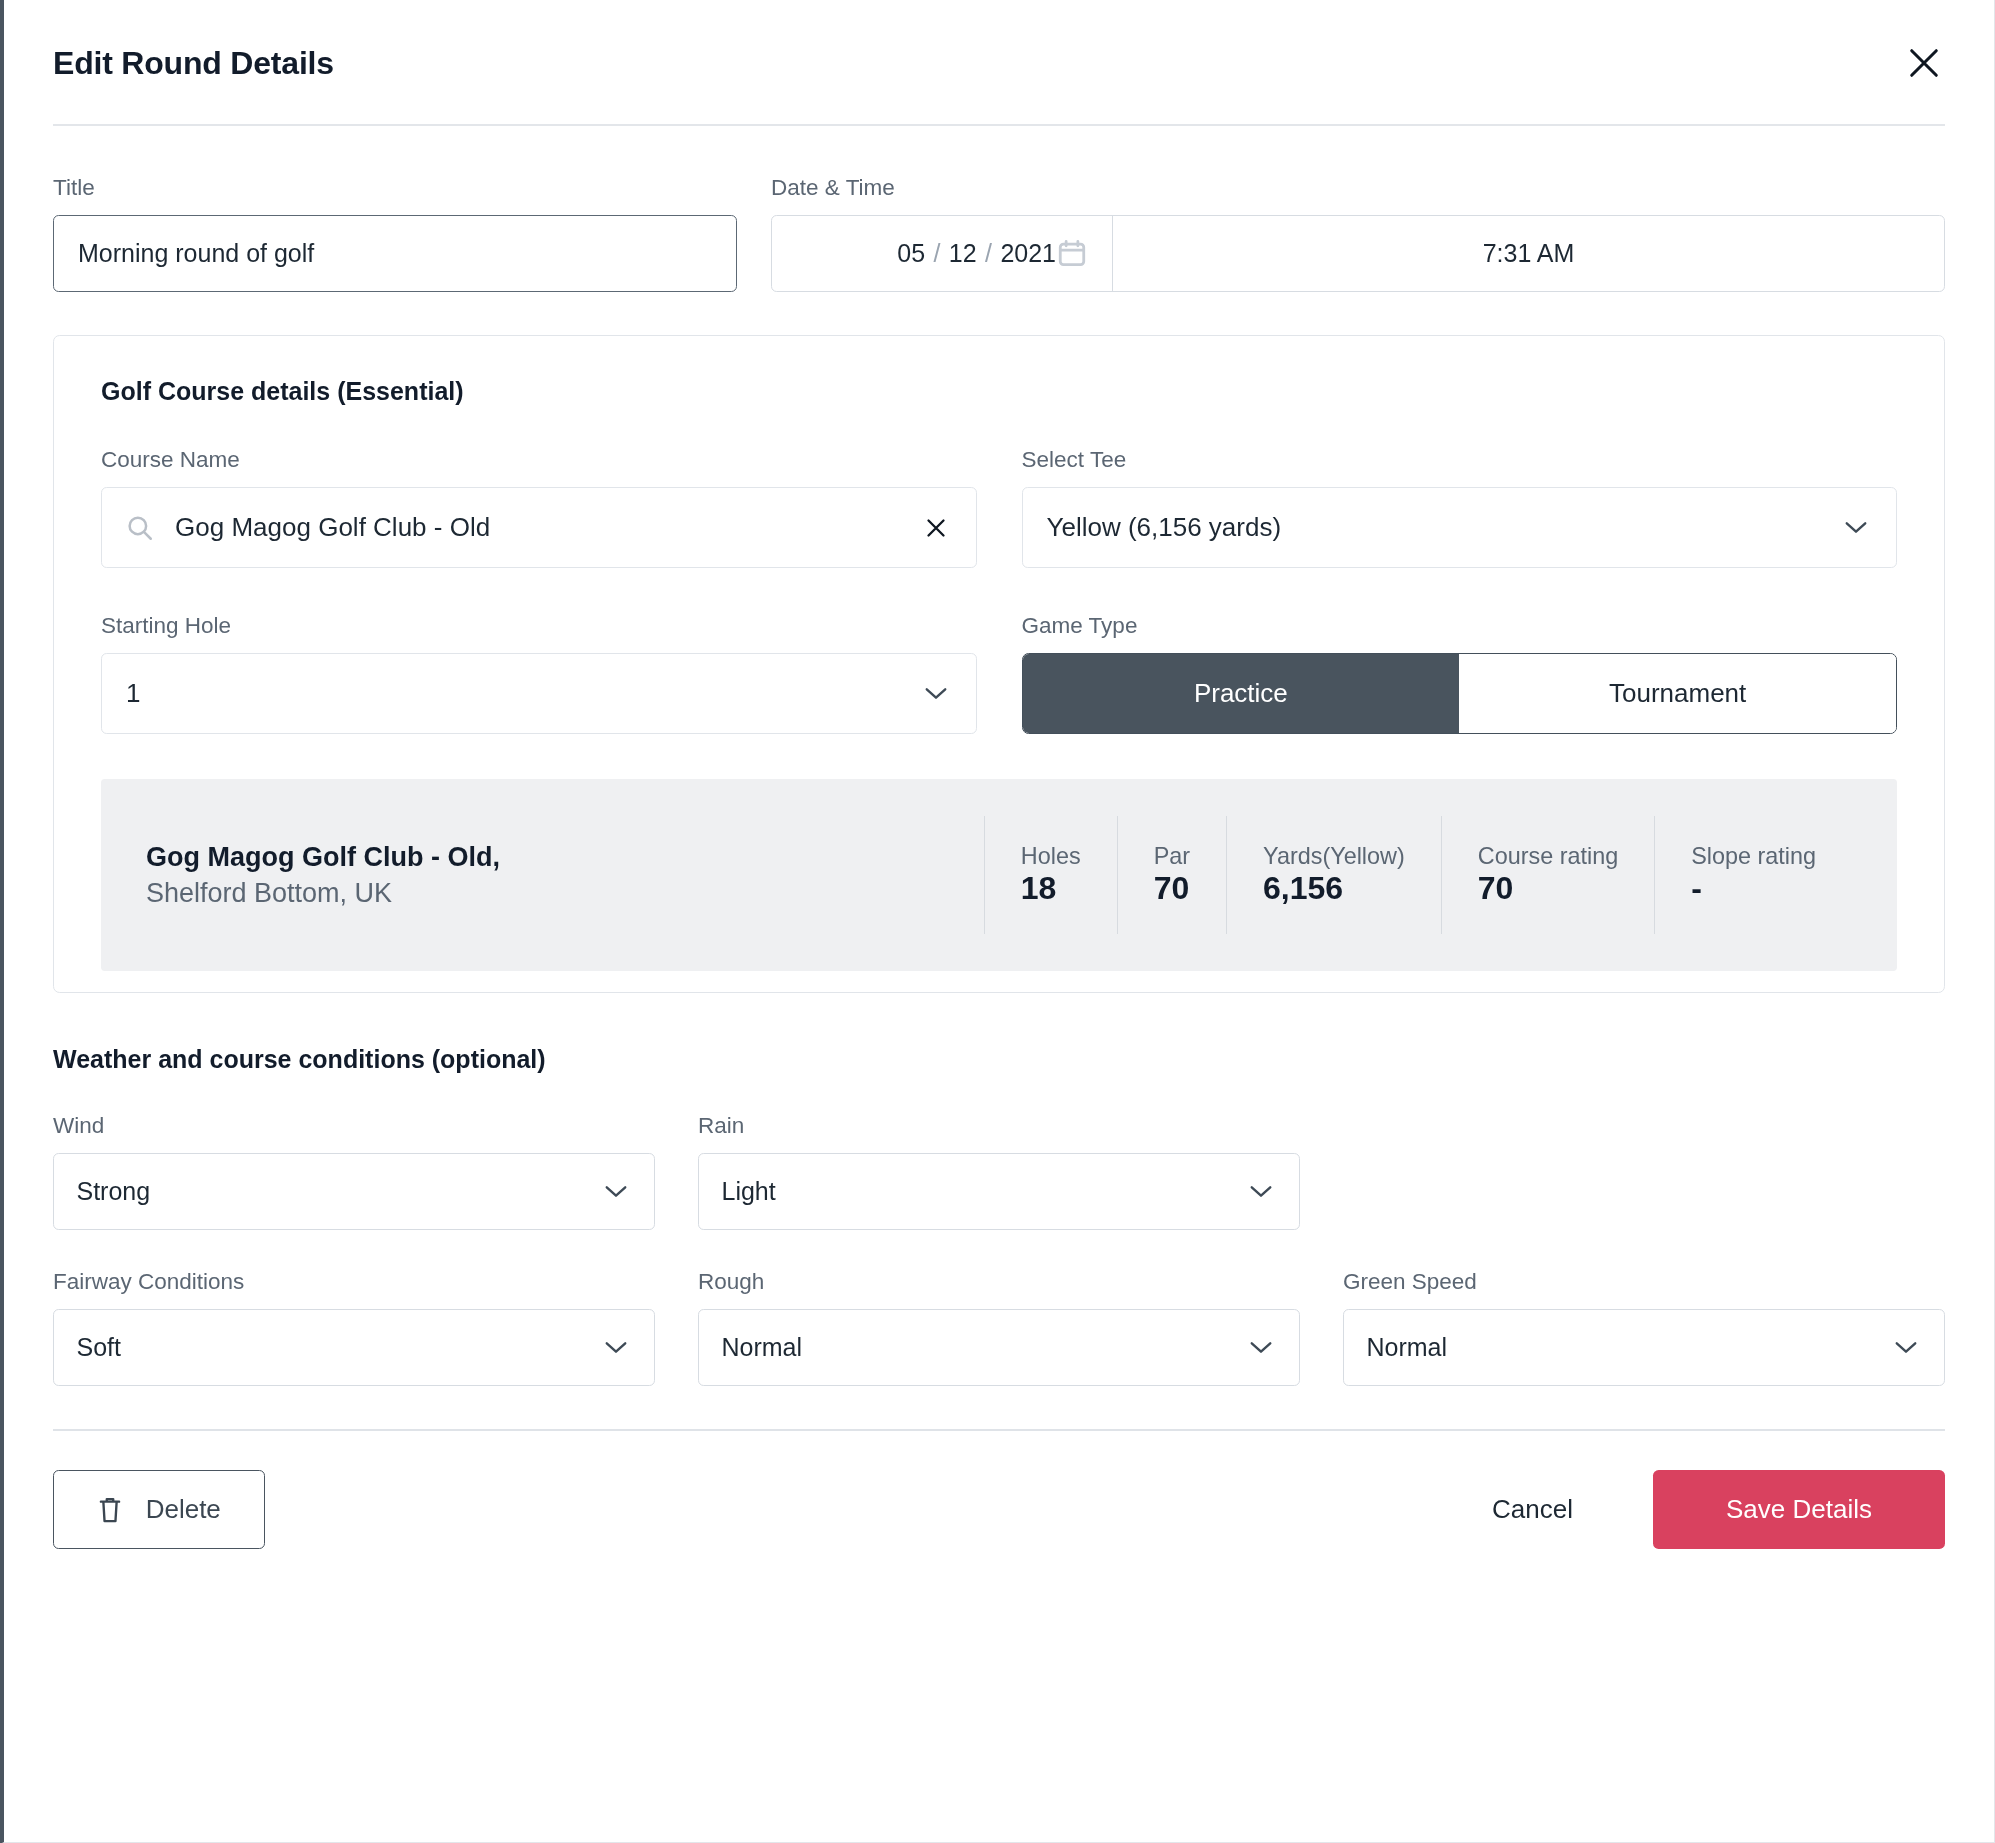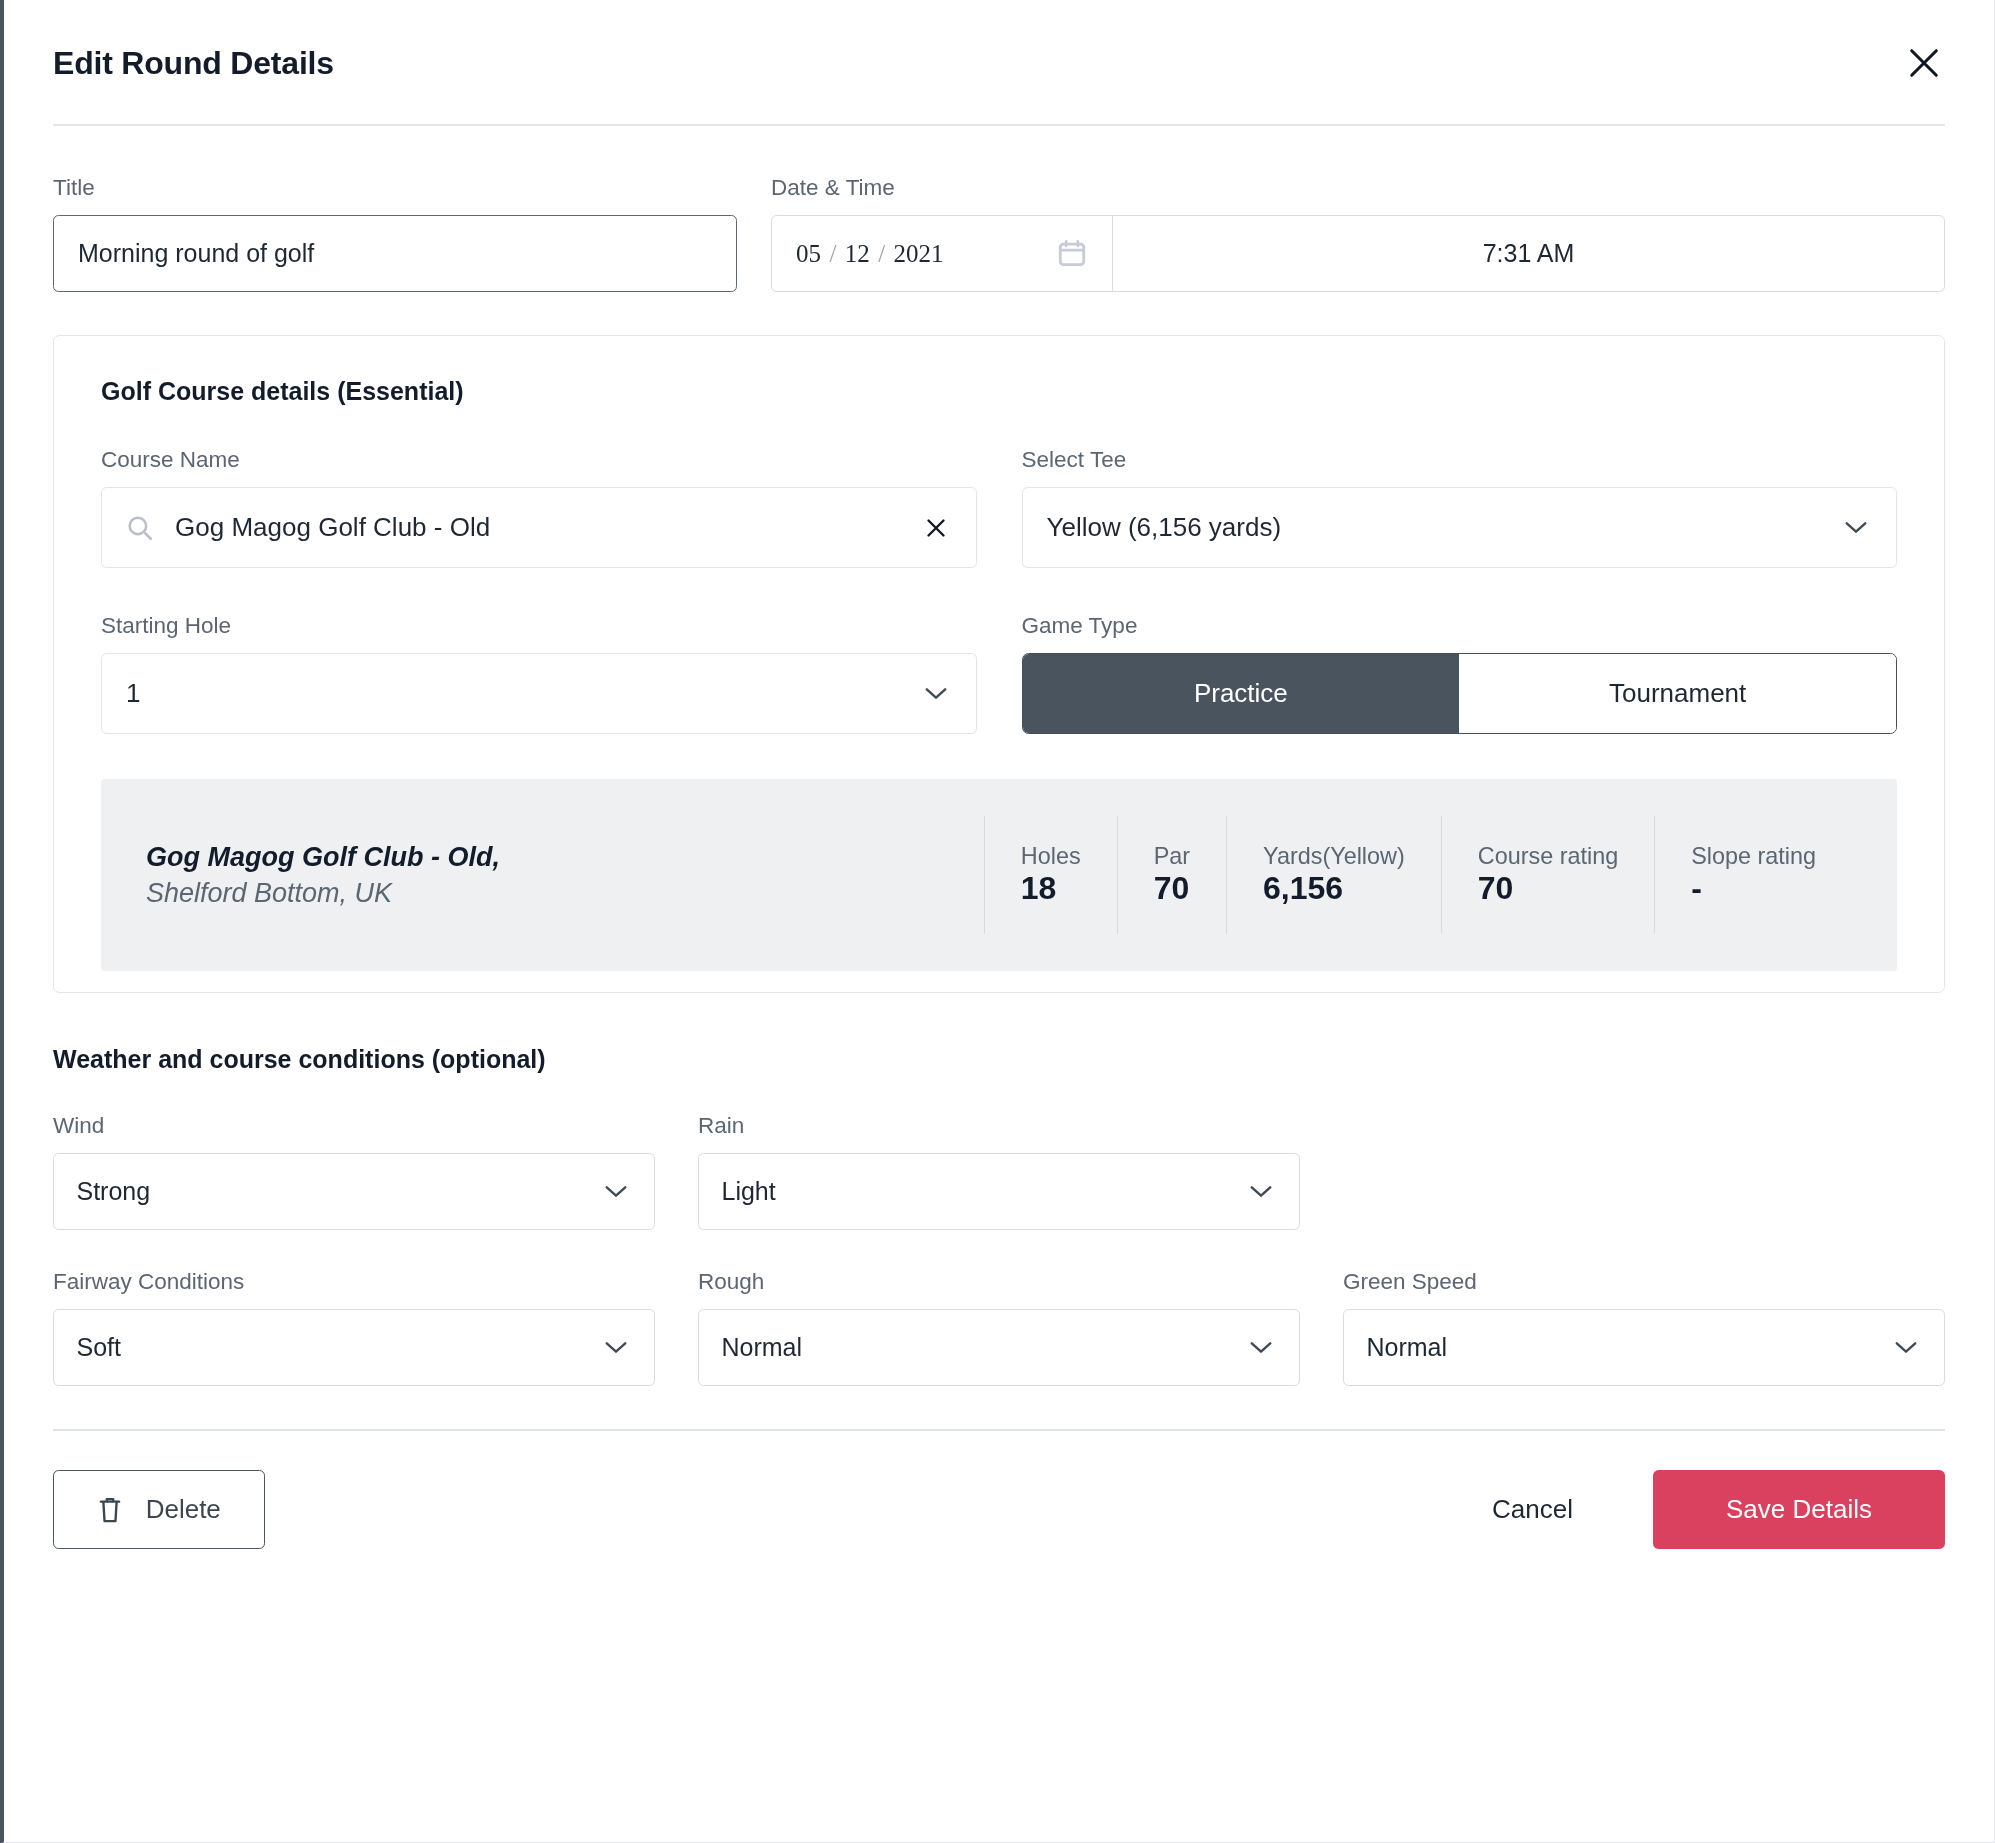--- a/index.html
+++ b/index.html
@@ -85,24 +85,23 @@
     height: 77px;
     border: 1.9px solid #d7dce2;
     border-radius: 5.6px;
     overflow: hidden;
     background: #fff;
   }
   .dt-date {
     flex: 0 0 341px;
     display: flex;
     align-items: center;
-    justify-content: space-between;
+    justify-content: flex-end;
     padding: 0 24px;
     border-right: 1.9px solid #d7dce2;
-    font-family: Liberation Serif, serif;
   }
   .dt-seg { display: flex; align-items: baseline; font-size: 25px; color: #1d2833; }
   .dt-seg .sep { color: #9aa4b0; margin: 0 8.4px; }
   .cal-icon { width: 32px; height: 32px; display:block; }
   .dt-time {
     flex: 1;
     display: flex;
     align-items: center;
     justify-content: center;
     font-size: 25px;
@@ -186,21 +185,21 @@
   
   .stats {
     margin-top: 45px;
     background: #eff0f2;
     border-radius: 3.7px;
     height: 192px;
     display: flex;
     align-items: center;
     padding: 0 45px;
   }
-  .stats-name { flex: 1; min-width: 0; font-style: italic; }
+  .stats-name { flex: 1; min-width: 0; }
   .stats-name .n1 {
     font-size: 27px; font-weight: bold; color: #121c2b; line-height: 1.35;
   }
   .stats-name .n2 {
     font-size: 27px; color: #5b6673; line-height: 1.35;
   }
   .stat {
     padding: 0 36px;
     border-left: 1.9px solid #d7dbe0;
     align-self: stretch;

